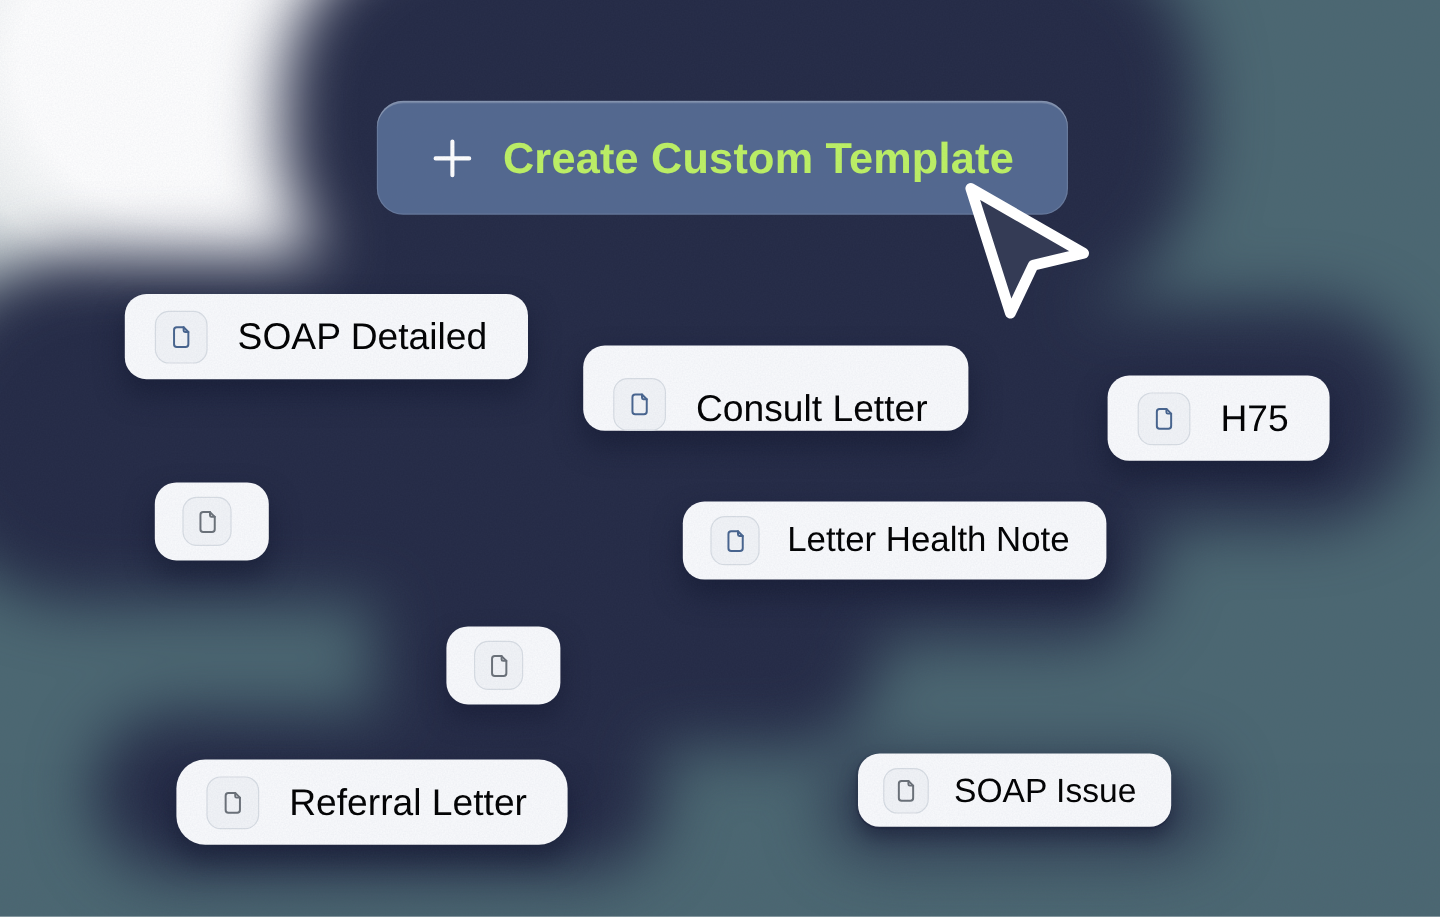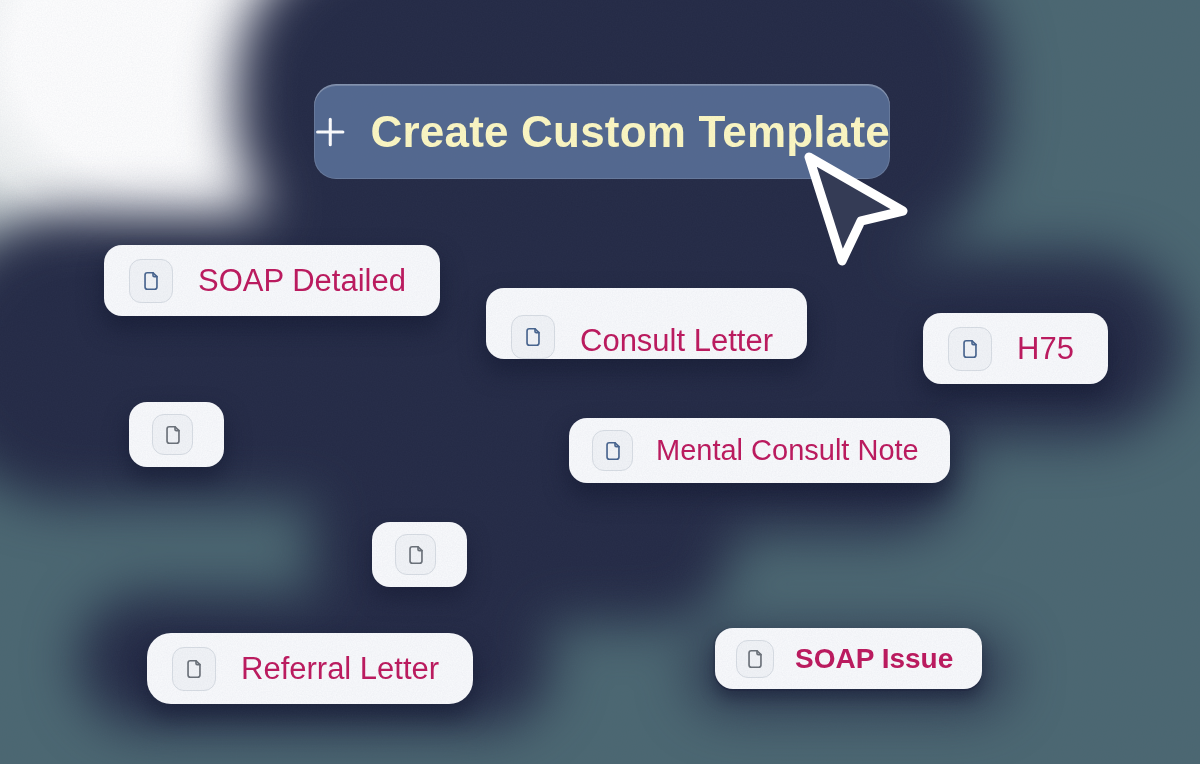--- a/index.html
+++ b/index.html
@@ -40,43 +40,43 @@
   .cta {
     position: absolute; left: 314px; top: 84px;
     width: 576px; height: 95px;
     background: #53688f;
     border-radius: 22px;
     display: flex; align-items: center; justify-content: center; gap: 24px;
     box-shadow: inset 0 2px 0 rgba(255,255,255,.20), inset 0 0 0 1px rgba(255,255,255,.12);
     cursor: pointer;
   }
   .cta-label {
-    color: #fef9c3; font-size: 44px; font-weight: 700; letter-spacing: .2px;
+    color: #bef264; font-size: 36px; font-weight: 700; letter-spacing: .2px;
     white-space: nowrap;
   }
   .plus-icon { width: 36px; height: 36px; display: block; }
 
   
   .pill {
     position: absolute;
     display: flex; align-items: center;
     background: #fafbfd;
     border-radius: 18px;
     box-shadow: 0 12px 22px 2px rgba(17,22,45,0.55);
     cursor: pointer;
     color: var(--icon-color, #47648e);
   }
   .pill.lg { height: 71px; padding: 0 34px 0 25px; gap: 25px; }
   .pill.md { height: 65px; padding: 0 31px 0 23px; gap: 23px; }
   .pill.sm { height: 61px; padding: 0 29px 0 21px; gap: 21px; }
 
-  .pill-label { color: #be185d; font-weight: 500; white-space: nowrap; }
+  .pill-label { color: #000000; font-weight: 500; white-space: nowrap; }
   .pill.lg .pill-label { font-size: 31px; }
   .pill.md .pill-label { font-size: 29px; }
-  .pill.sm .pill-label { font-size: 28px; font-weight: bold; }
+  .pill.sm .pill-label { font-size: 28px; }
 
   .doc-badge {
     flex: 0 0 auto;
     display: flex; align-items: center; justify-content: center;
     background: #f3f5f8;
     border: 1.5px solid #d9dee4;
     border-radius: 12px;
   }
   .pill.lg .doc-badge { width: 44px; height: 44px; }
   .pill.md .doc-badge { width: 41px; height: 41px; }
@@ -162,21 +162,21 @@
     </span>
   </div>
 
   <div class="pill md p-mental-health" style="--icon-color: #47648e;">
     <span class="doc-badge">
       <svg viewBox="0 0 24 24" fill="none" stroke="currentColor" stroke-width="1.8" stroke-linejoin="round" stroke-linecap="round">
         <path d="M14.2 3 H8 C6.6 3 5.5 4.1 5.5 5.5 V18.5 C5.5 19.9 6.6 21 8 21 H16 C17.4 21 18.5 19.9 18.5 18.5 V7.3 Z"></path>
         <path d="M14.2 3 V6 C14.2 6.7 14.8 7.3 15.5 7.3 H18.5"></path>
       </svg>
     </span>
-    <span class="pill-label">Mental Consult Note</span>
+    <span class="pill-label">Letter Health Note</span>
   </div>
 
   <div class="pill md p-clinical" style="--icon-color: #6b7178;">
     <span class="doc-badge">
       <svg viewBox="0 0 24 24" fill="none" stroke="currentColor" stroke-width="1.8" stroke-linejoin="round" stroke-linecap="round">
         <path d="M14.2 3 H8 C6.6 3 5.5 4.1 5.5 5.5 V18.5 C5.5 19.9 6.6 21 8 21 H16 C17.4 21 18.5 19.9 18.5 18.5 V7.3 Z"></path>
         <path d="M14.2 3 V6 C14.2 6.7 14.8 7.3 15.5 7.3 H18.5"></path>
       </svg>
     </span>
   </div>

